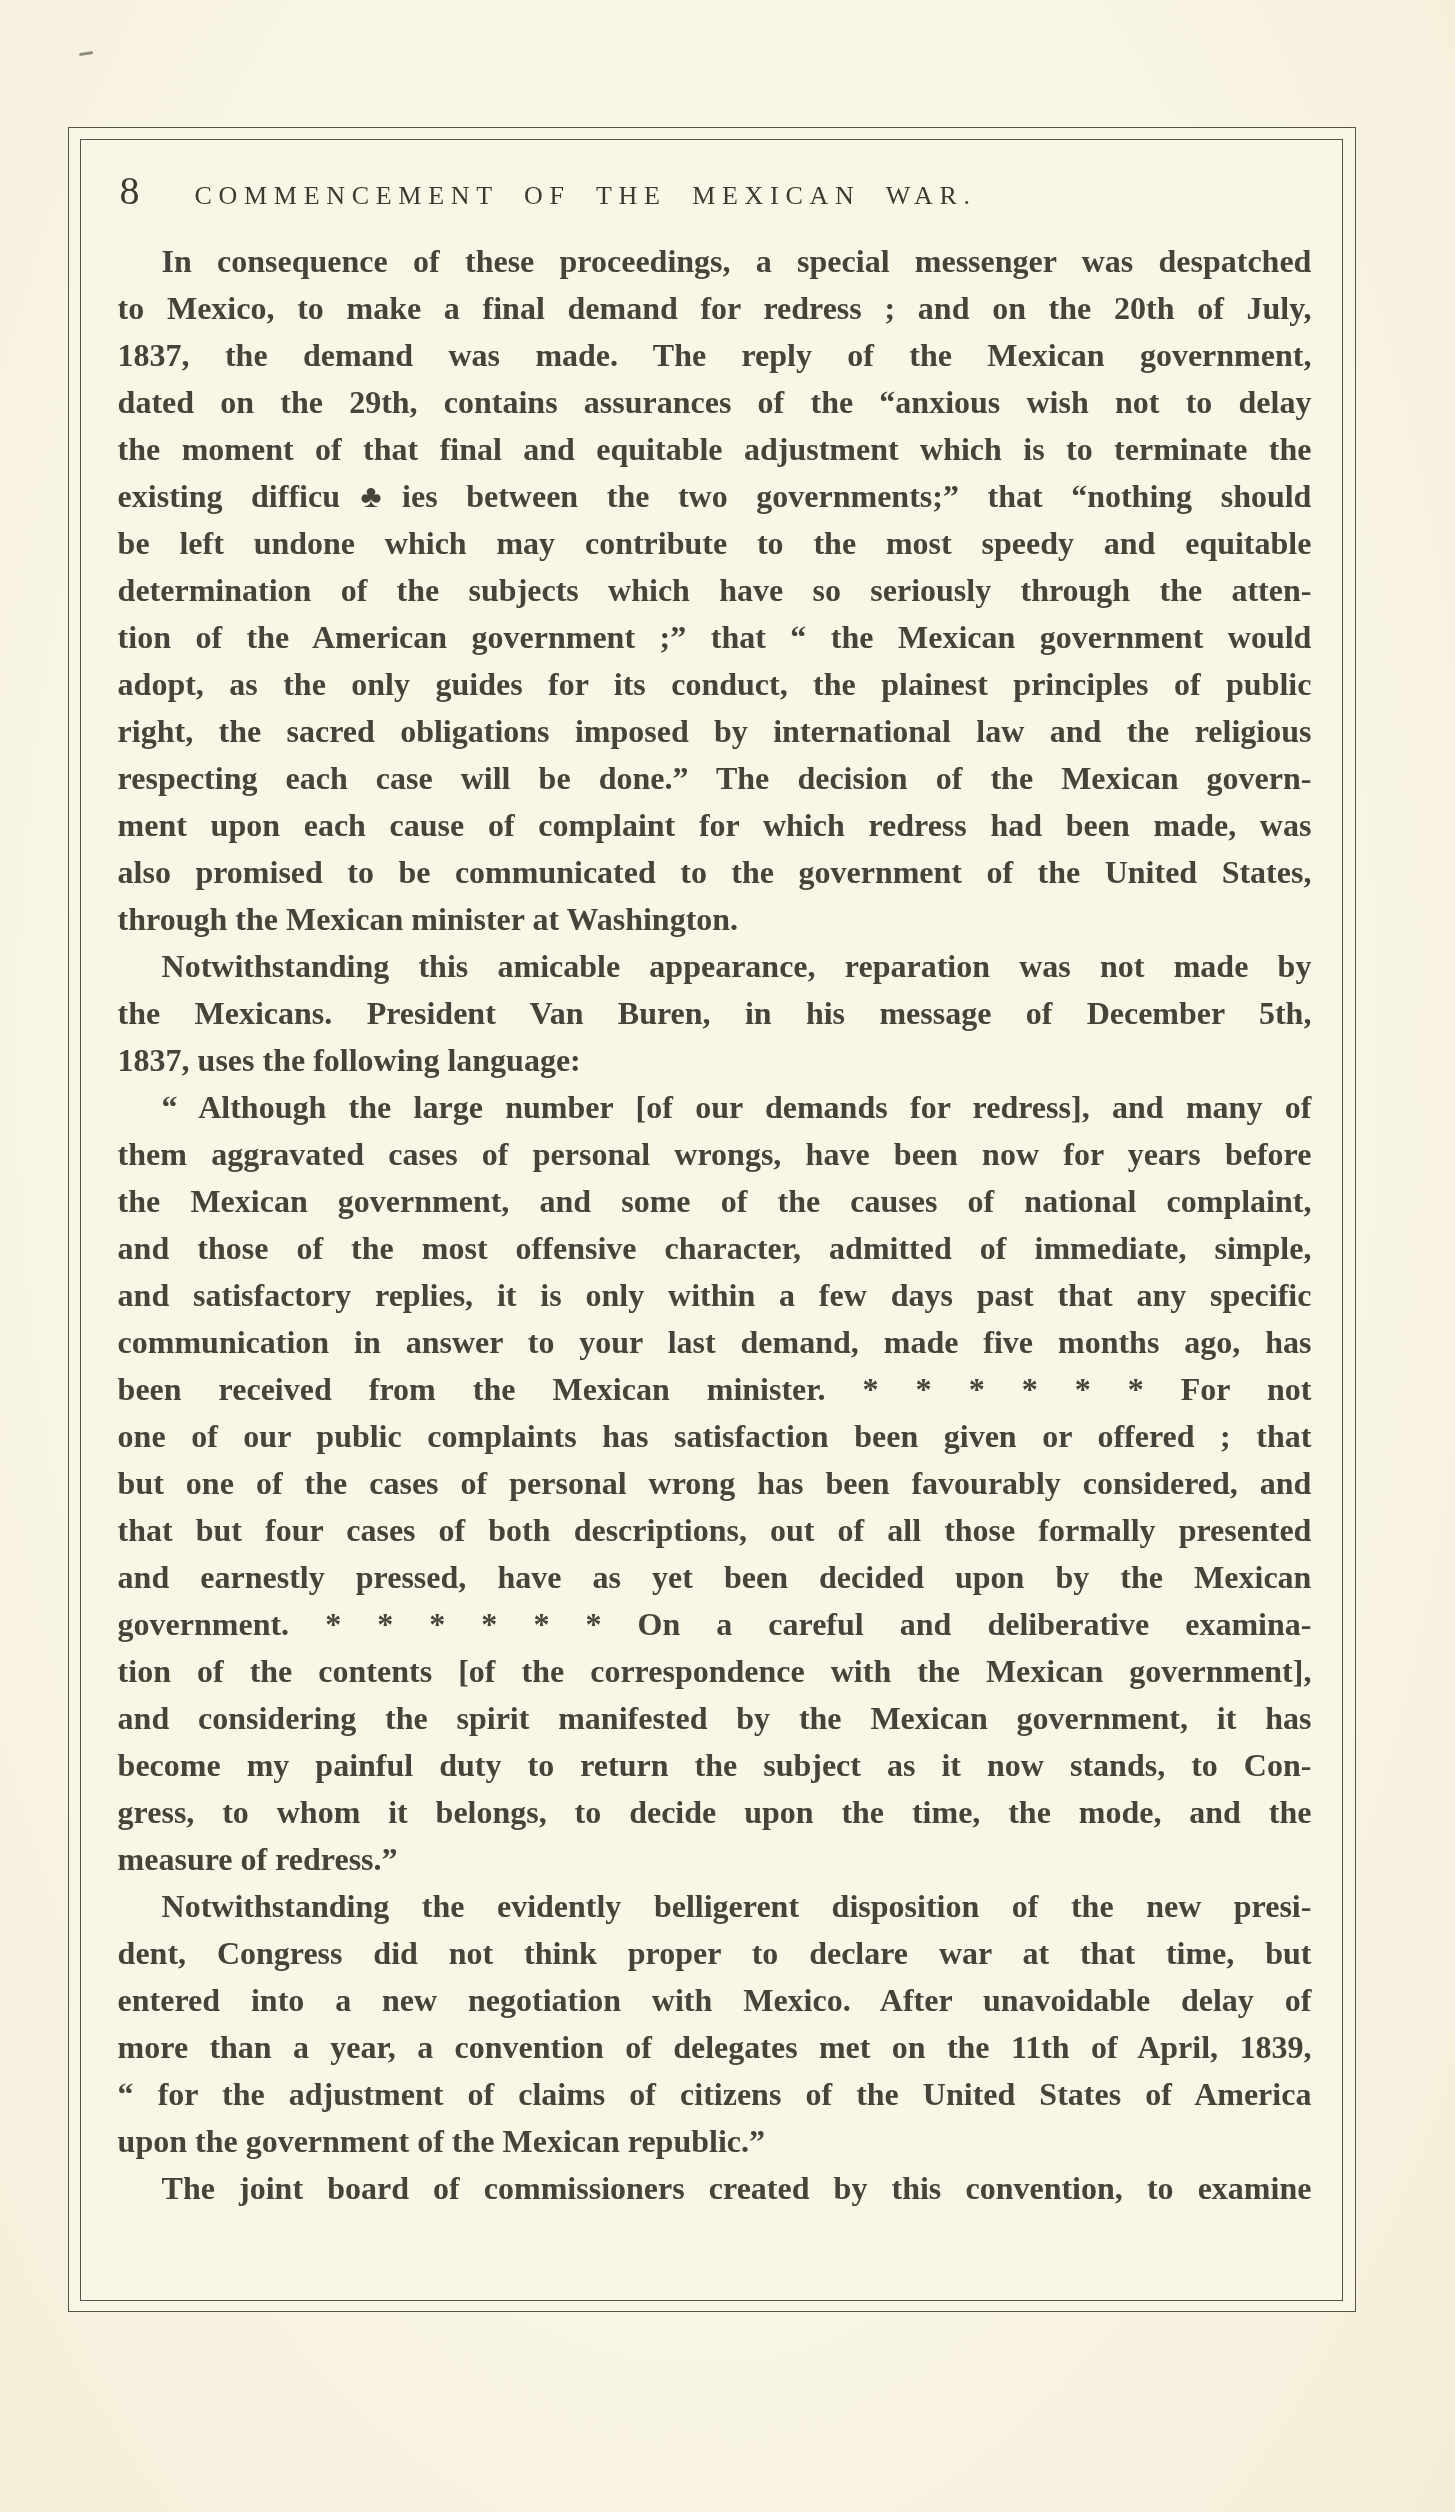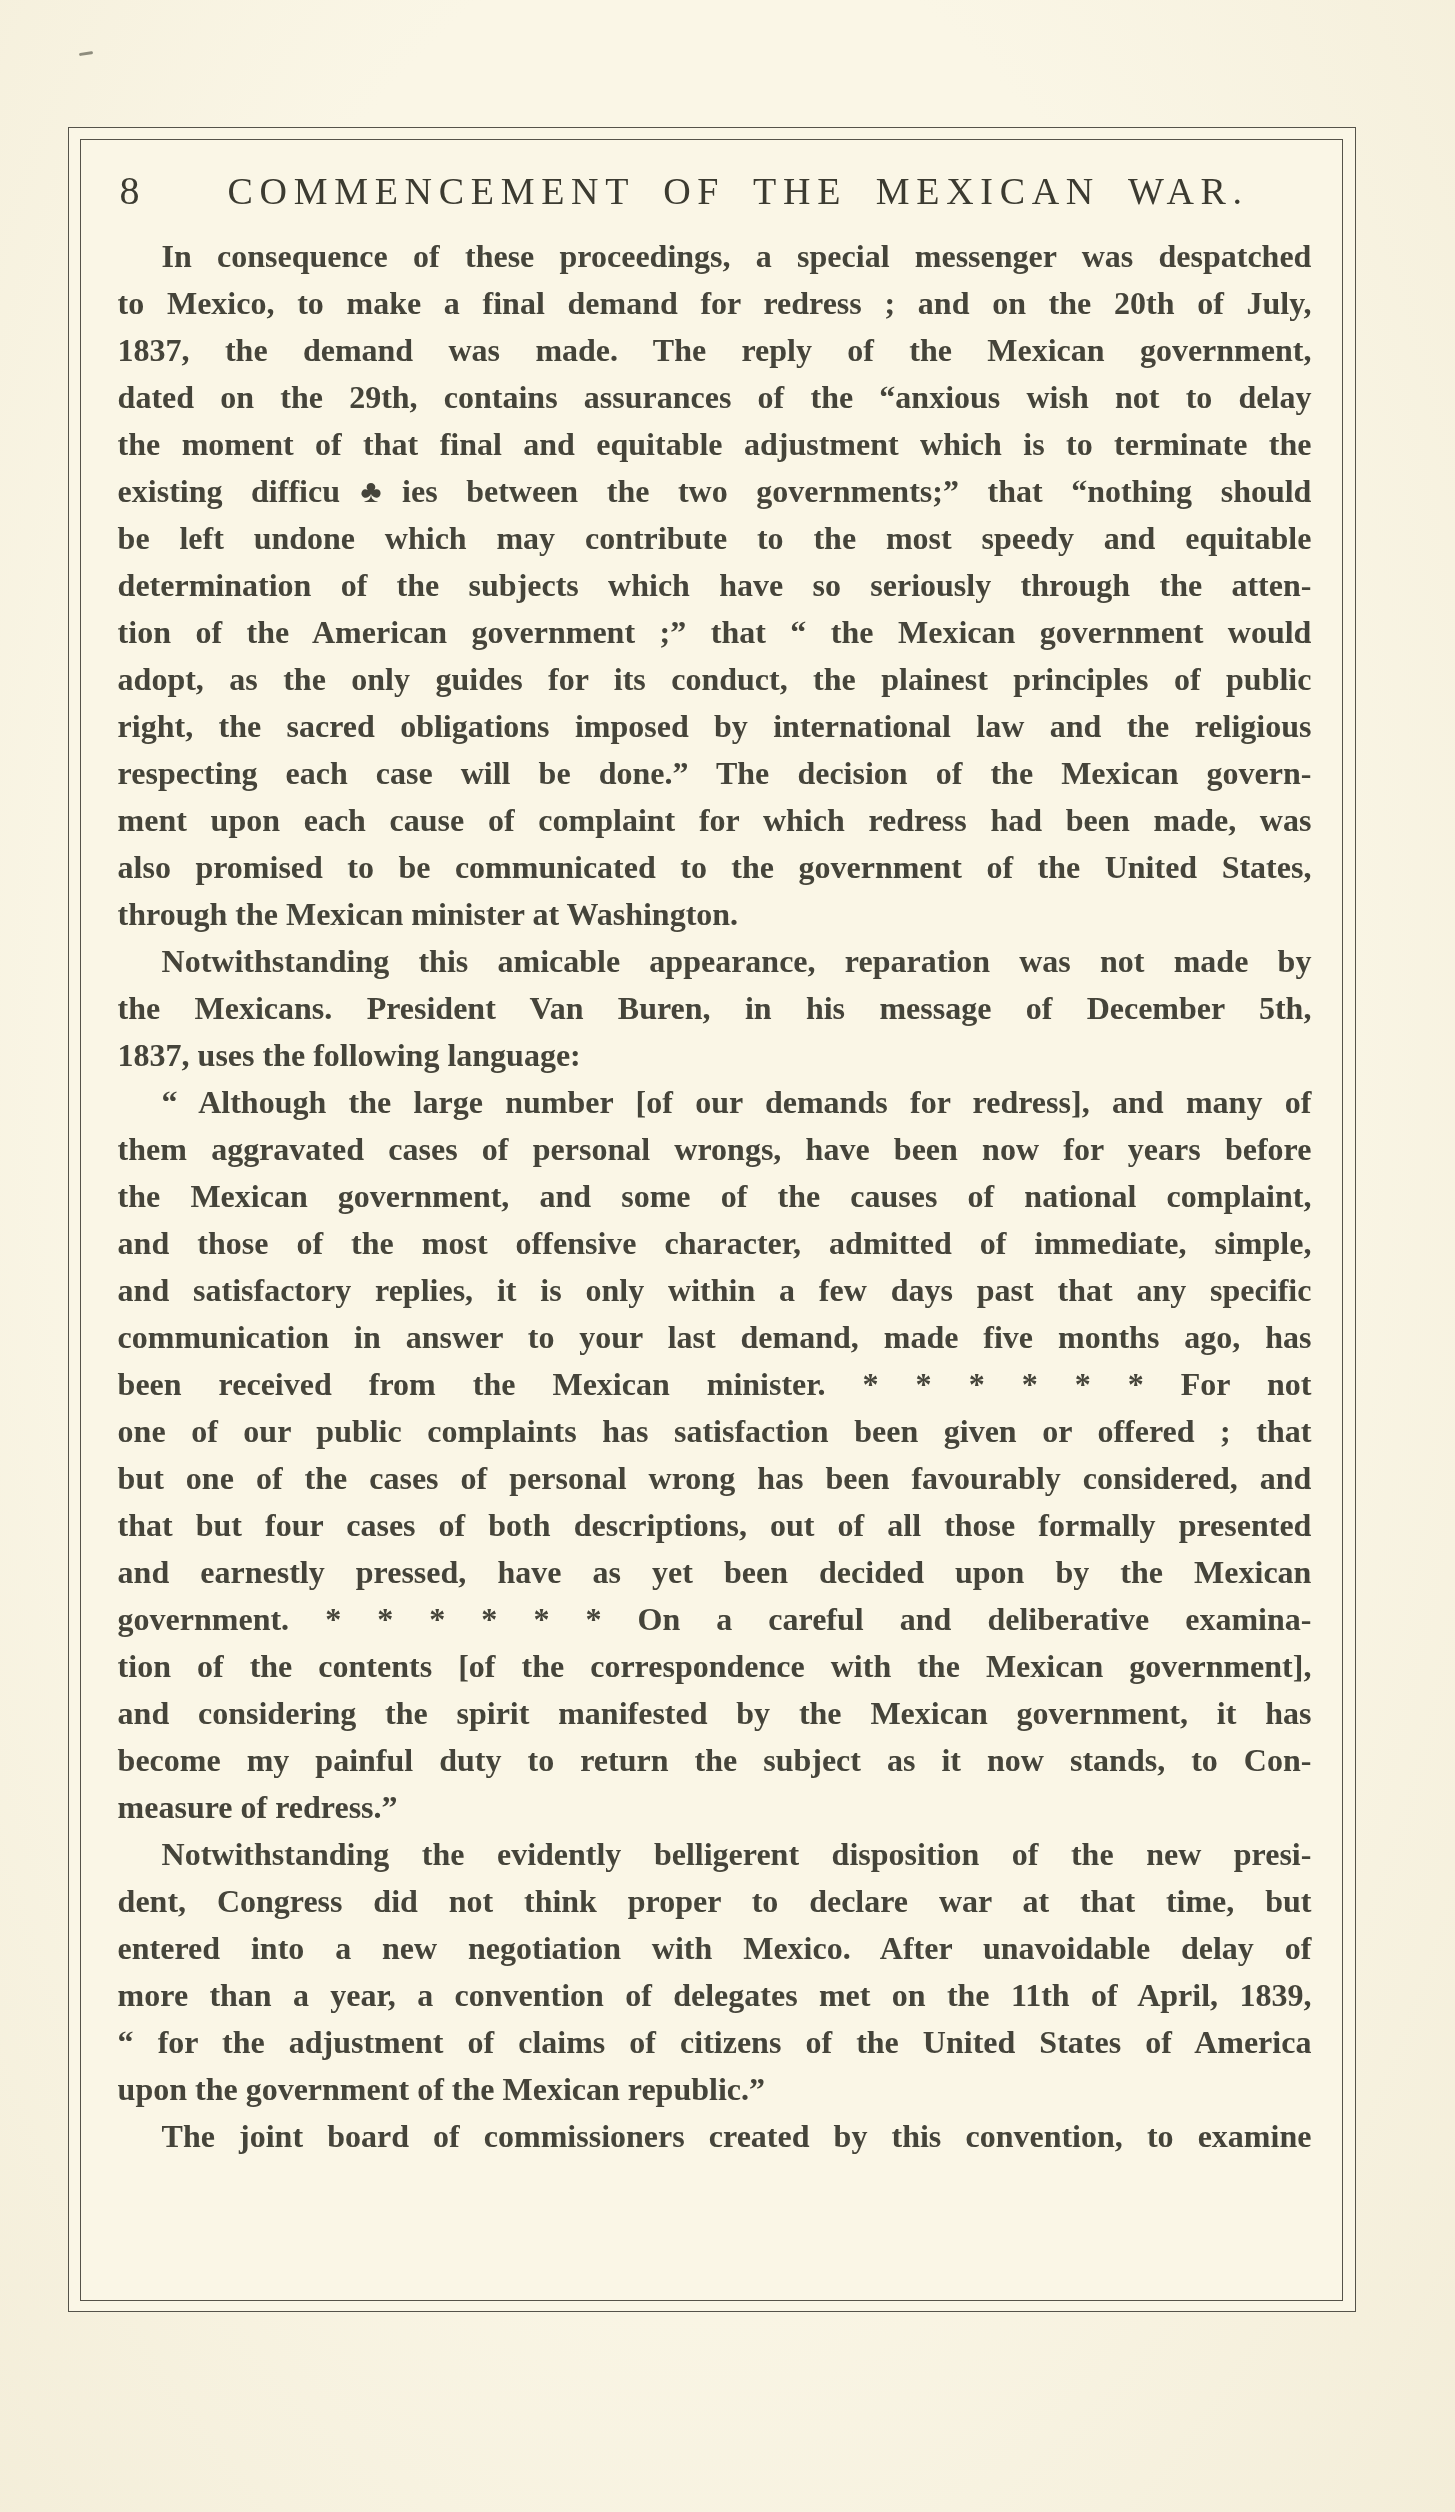--- a/index.html
+++ b/index.html
@@ -36,23 +36,23 @@
 
   .header {
     display: flex; align-items: baseline;
     margin-top: 15.4px;
     color: #3c3b31;
   }
   .page-number {
     font-size: 40px; line-height: 42px; margin-left: 1.9px;
   }
   .running-title {
-    font-size: 38px; line-height: 42px;
+    font-size: 26px; line-height: 42px;
     letter-spacing: 6.7px; word-spacing: 12.5px;
-    margin-left: 88px;
+    margin-left: 55px;
     white-space: nowrap;
   }
 
   .text-block {
     margin-top: 21px;
     font-size: 32px; line-height: 47px;
     color: #45443a;
   }
   .paragraph { margin: 0; }
   .line { min-height: 47px; font-weight: bold; }
@@ -102,20 +102,21 @@
             <div class="line justify">communication in answer to your last demand, made five months ago, has</div>
             <div class="line justify">been received from the Mexican minister.  *  *  *  *  *  *  For not</div>
             <div class="line justify">one of our public complaints has satisfaction been given or offered ; that</div>
             <div class="line justify">but one of the cases of personal wrong has been favourably considered, and</div>
             <div class="line justify">that but four cases of both descriptions, out of all those formally presented</div>
             <div class="line justify">and earnestly pressed, have as yet been decided upon by the Mexican</div>
             <div class="line justify">government.  *  *  *  *  *  *  On a careful and deliberative examina-</div>
             <div class="line justify">tion of the contents [of the correspondence with the Mexican government],</div>
             <div class="line justify">and considering the spirit manifested by the Mexican government, it has</div>
             <div class="line justify">become my painful duty to return the subject as it now stands, to Con-</div>
+            <div class="line justify">gress, to whom it belongs, to decide upon the time, the mode, and the</div>
             <div class="line">measure of redress.”</div>
           </div>
           <div class="paragraph">
             <div class="line indent justify">Notwithstanding the evidently belligerent disposition of the new presi-</div>
             <div class="line justify">dent, Congress did not think proper to declare war at that time, but</div>
             <div class="line justify">entered into a new negotiation with Mexico.  After unavoidable delay of</div>
             <div class="line justify">more than a year, a convention of delegates met on the 11th of April, 1839,</div>
             <div class="line justify">“ for the adjustment of claims of citizens of the United States of America</div>
             <div class="line">upon the government of the Mexican republic.”</div>
           </div>

